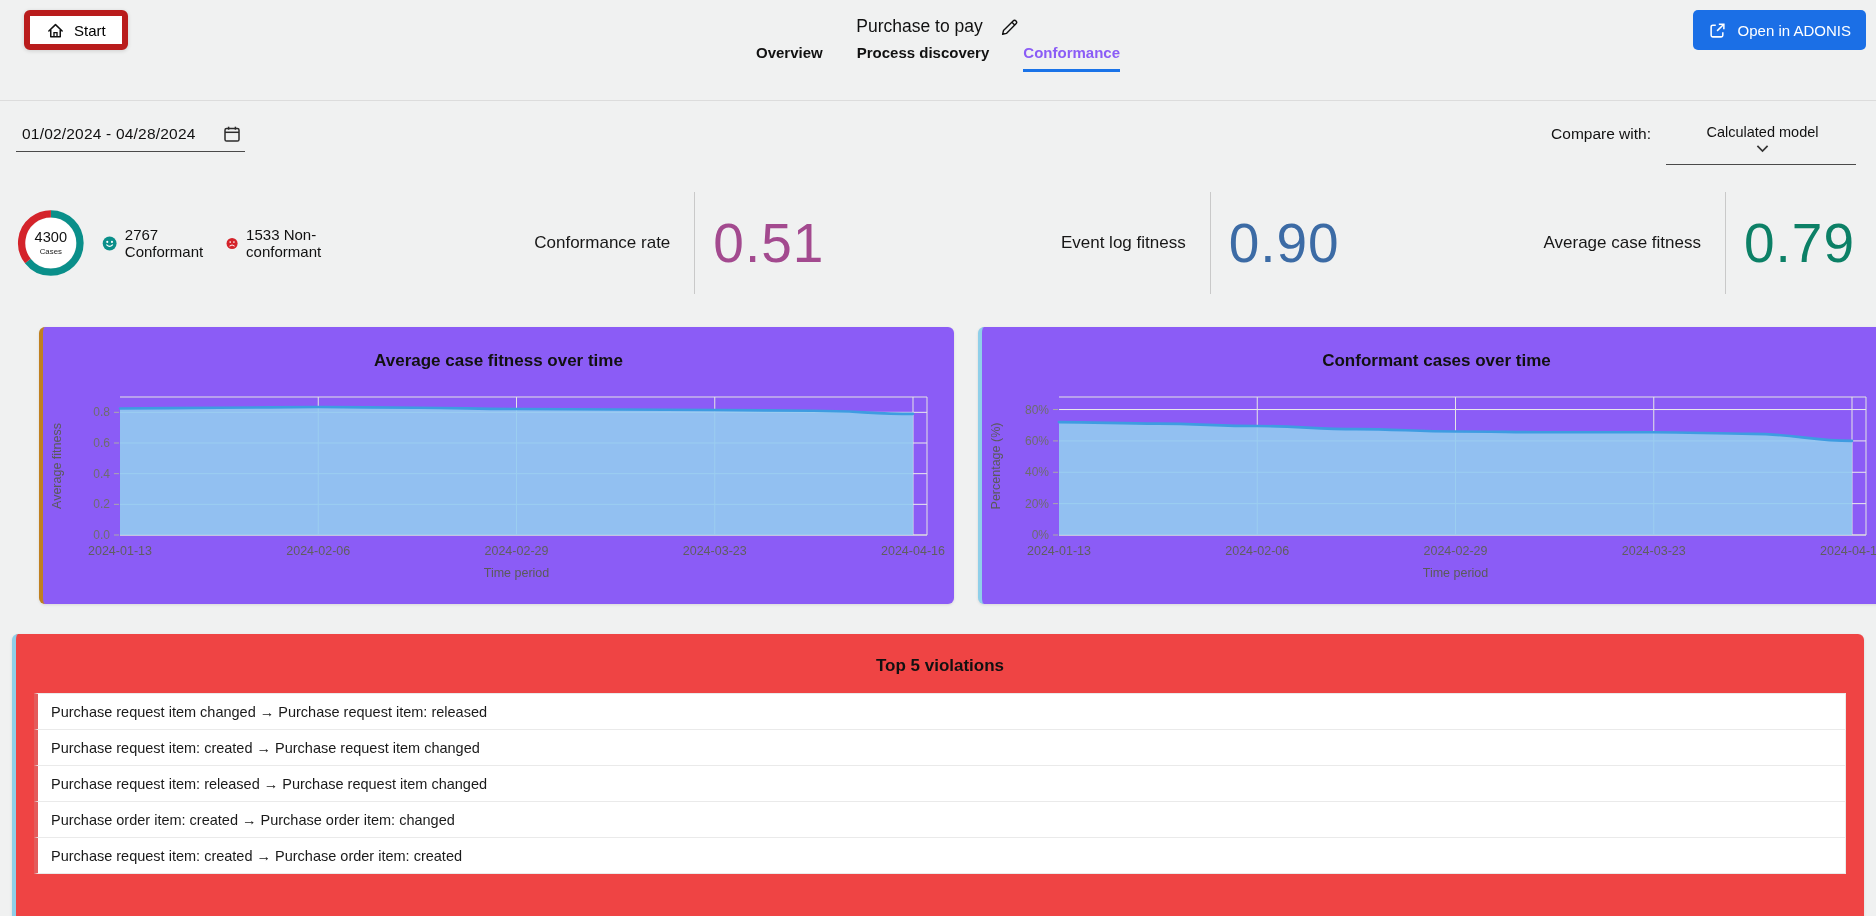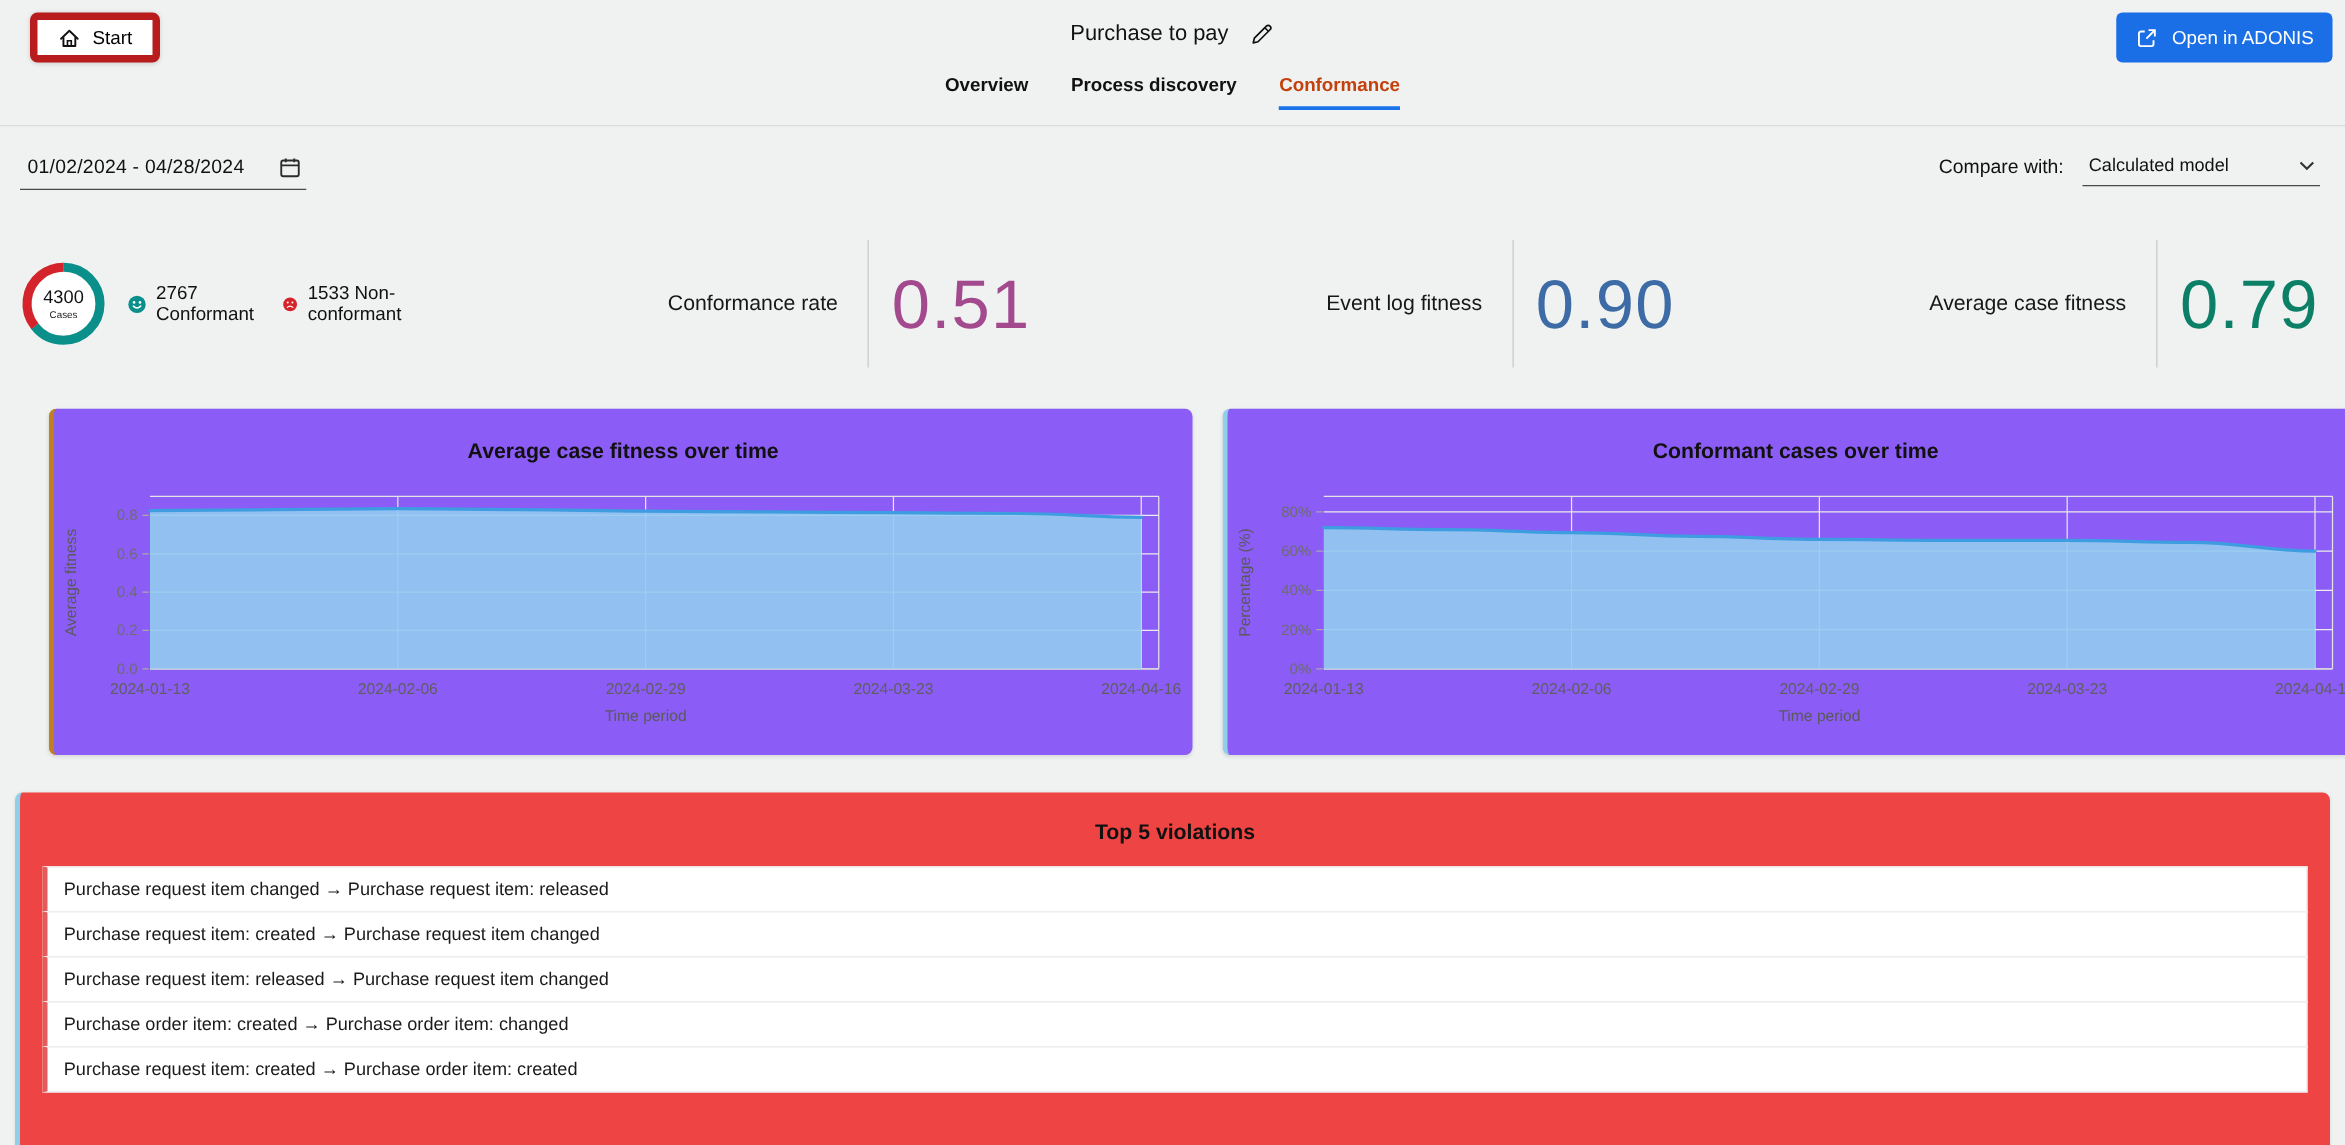--- a/index.html
+++ b/index.html
@@ -26,37 +26,37 @@
     display:flex; justify-content:center; align-items:center; gap:17px;
     font-size:17.5px;
   }
   .edit-icon { cursor:pointer; margin-top:2px; }
   .adonis-btn {
     position:absolute; right:10px; top:10px; height:40px;
     background:#1b6fe6; color:#fff; border:none; border-radius:5px;
     display:flex; align-items:center; gap:11px; padding:0 15px;
     font-size:15px; cursor:pointer;
   }
-  .tabs { position:absolute; top:60px; left:0; right:0; display:flex; justify-content:center; gap:34px; }
+  .tabs { position:absolute; top:44px; left:0; right:0; display:flex; justify-content:center; gap:34px; }
   .tab { font-size:15px; font-weight:bold; padding-bottom:8px; cursor:pointer; border-bottom:3px solid transparent; }
-  .tab.active { color:#c2410c; border-bottom-color:#1a73e8; }
+  .tab.active { color:#8b5cf6; border-bottom-color:#1a73e8; }
 
   
   .date-field {
     position:absolute; left:16px; top:124px; width:229px;
     display:flex; align-items:center; justify-content:space-between;
     border-bottom:1px solid #4a4a4a; padding:0 3px 7px 6px;
     font-size:15.5px; letter-spacing:.2px; cursor:pointer;
   }
   .compare { position:absolute; right:20px; top:124px; display:flex; gap:15px; font-size:15.5px; }
   .compare-label { padding-top:1px; }
   .compare-select {
     width:190px; display:flex; align-items:center; justify-content:space-between;
     border-bottom:1px solid #4a4a4a; padding:0 2px 7px 5px;
-    font-size:14.5px; cursor:pointer;
+    font-size:14.5px; cursor:pointer;flex-direction:column;
   }
 
   
   .kpi-row { position:absolute; top:170px; left:0; right:0; height:146px; display:flex; align-items:center; }
   .donut-block { width:330px; padding-left:16px; display:flex; align-items:center; gap:16px; flex:none; }
   .legend { display:flex; flex-direction:row; gap:17px; }
   .legend-item { display:flex; align-items:center; gap:8px; font-size:15px; }
   .kpi { flex:1; display:flex; align-items:center; height:100%; }
   .kpi-label { flex:1; text-align:right; font-size:17px; padding-right:24px; color:#171717; }
   .kpi-divider { width:1px; height:102px; background:#c9c9c9; flex:none; }

